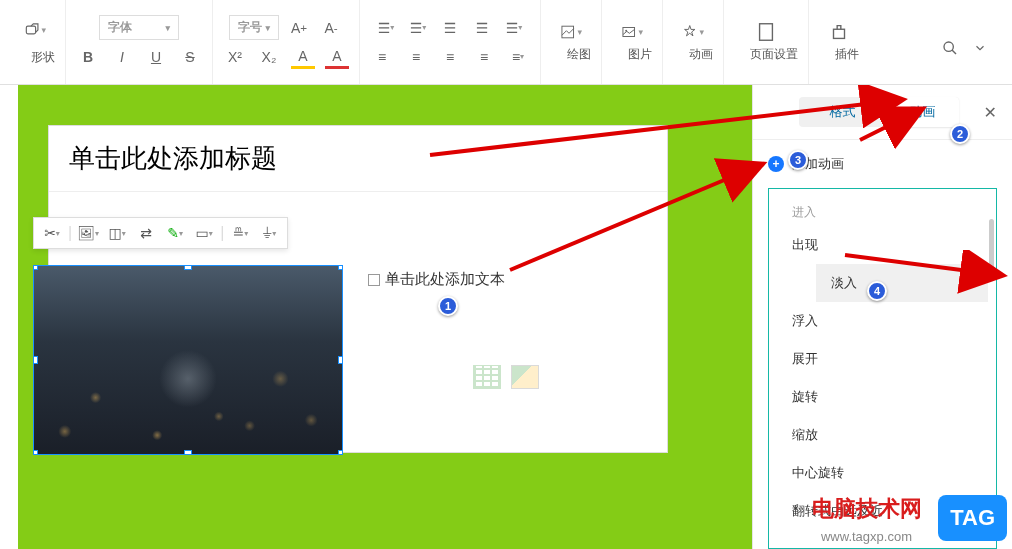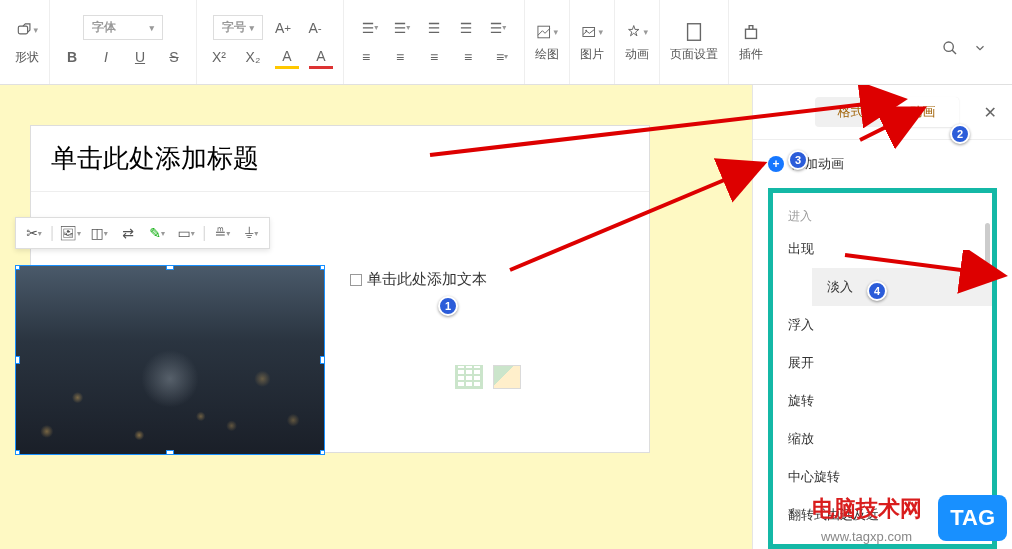--- a/index.html
+++ b/index.html
@@ -2,40 +2,40 @@
 <html><head>
 <meta charset="utf-8">
 <style>
 * { margin: 0; padding: 0; box-sizing: border-box; }
 body { font-family: "Microsoft YaHei", sans-serif; background: #fff; width: 1012px; height: 549px; overflow: hidden; position: relative; }
 .toolbar { height: 85px; border-bottom: 1px solid #e0e0e0; display: flex; padding: 0 5px; background: #fff; }
 .tb-group { display: flex; flex-direction: column; justify-content: center; align-items: center; padding: 5px 10px; border-right: 1px solid #eee; }
 .tb-group:last-child { border-right: none; }
 .tb-top-row { display: flex; align-items: center; gap: 8px; margin-bottom: 5px; }
 .tb-bottom-row { display: flex; align-items: center; gap: 10px; }
-.tb-label { font-size: 12px; color: #555; margin-top: 3px; }
+.tb-label { font-size: 12px; color: #555; margin-top: 3px; margin-left: 16px; }
 .tb-icon { width: 22px; height: 22px; display: flex; align-items: center; justify-content: center; color: #666; }
 .dropdown-icon { font-size: 9px; color: #999; margin-left: 2px; }
 .font-select { border: 1px solid #ddd; padding: 3px 8px; font-size: 12px; color: #999; min-width: 80px; display: flex; align-items: center; justify-content: space-between; font-weight: bold; }
 .fmt-btn { width: 24px; height: 24px; display: flex; align-items: center; justify-content: center; color: #666; font-size: 14px; }
 
 .content-area { display: flex; height: calc(100% - 85px); }
-.canvas-area { flex: 1; background: #fef9c3; padding: 40px 30px; position: relative; overflow: hidden; }
+.canvas-area { flex: 1; background: #84cc16; padding: 40px 30px; position: relative; overflow: hidden; margin-left: 18px; }
 .right-panel { width: 260px; background: #fff; border-left: 1px solid #e5e5e5; display: flex; flex-direction: column; }
 
 .panel-header { display: flex; align-items: center; padding: 12px 15px; border-bottom: 1px solid #eee; justify-content: flex-end; gap: 10px; }
 .tab-group { display: flex; background: #f0f0f0; border-radius: 4px; }
-.tab { padding: 6px 23px; font-size: 13px; color: #a16207; cursor: pointer; }
+.tab { padding: 6px 23px; font-size: 13px; color: #0369a1; cursor: pointer; margin-left: 8px; }
 .tab.active { background: #fff; border-radius: 4px; box-shadow: 0 1px 2px rgba(0,0,0,0.1); }
 .close-x { font-size: 16px; color: #666; margin-left: 15px; cursor: pointer; }
 
 .add-anim { display: flex; align-items: center; padding: 15px; gap: 8px; font-size: 13px; color: #333; }
 .plus-circle { width: 16px; height: 16px; background: #1677ff; border-radius: 50%; color: #fff; display: flex; align-items: center; justify-content: center; font-size: 12px; font-weight: bold; }
 
-.anim-list { border: 5px solid #14b8a6; margin: 0 15px; flex: 1; overflow-y: auto; padding: 10px 0; }
+.anim-list { border: 1px solid #14b8a6; margin: 0 15px; flex: 1; overflow-y: auto; padding: 10px 8px; }
 .anim-category { padding: 5px 15px; font-size: 12px; color: #999; }
 .anim-item { padding: 10px 15px; font-size: 13px; color: #333; cursor: pointer; }
 .anim-item.highlight { background: #f0f0f0; margin-left: 39px; }
 
 .slide { background: #fff; border: 1px solid #ddd; width: 620px; position: relative; }
 .title-box { padding: 15px 20px; font-size: 26px; border-bottom: 1px solid #eee; }
 .img-toolbar { display: flex; align-items: center; gap: 3px; background: #fff; border: 1px solid #ddd; padding: 3px 5px; position: absolute; top: 132px; left: 15px; box-shadow: 0 2px 5px rgba(0,0,0,0.1); z-index: 10; }
 .img-tool { width: 26px; height: 24px; display: flex; align-items: center; justify-content: center; font-size: 14px; color: #555; }
 .dd { font-size: 8px; color: #999; }
 

